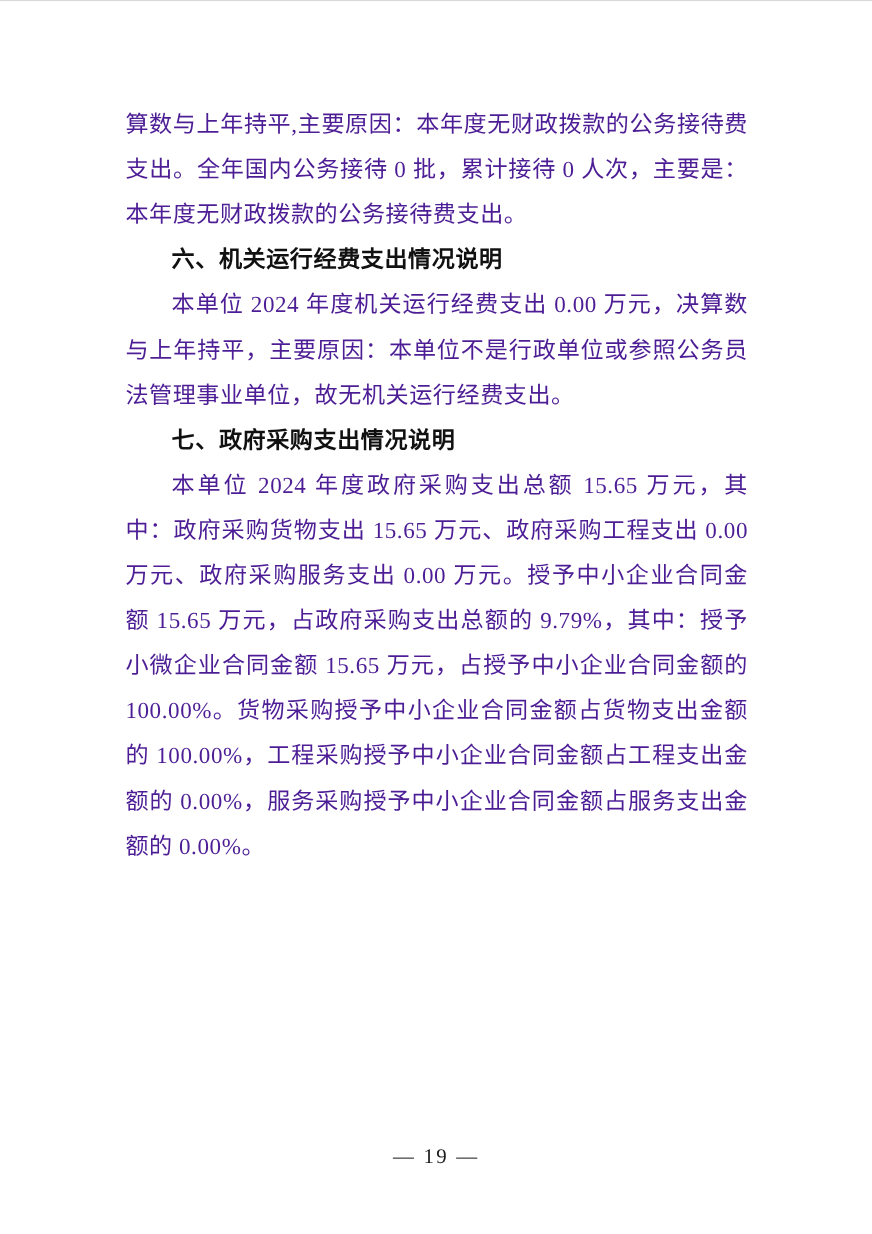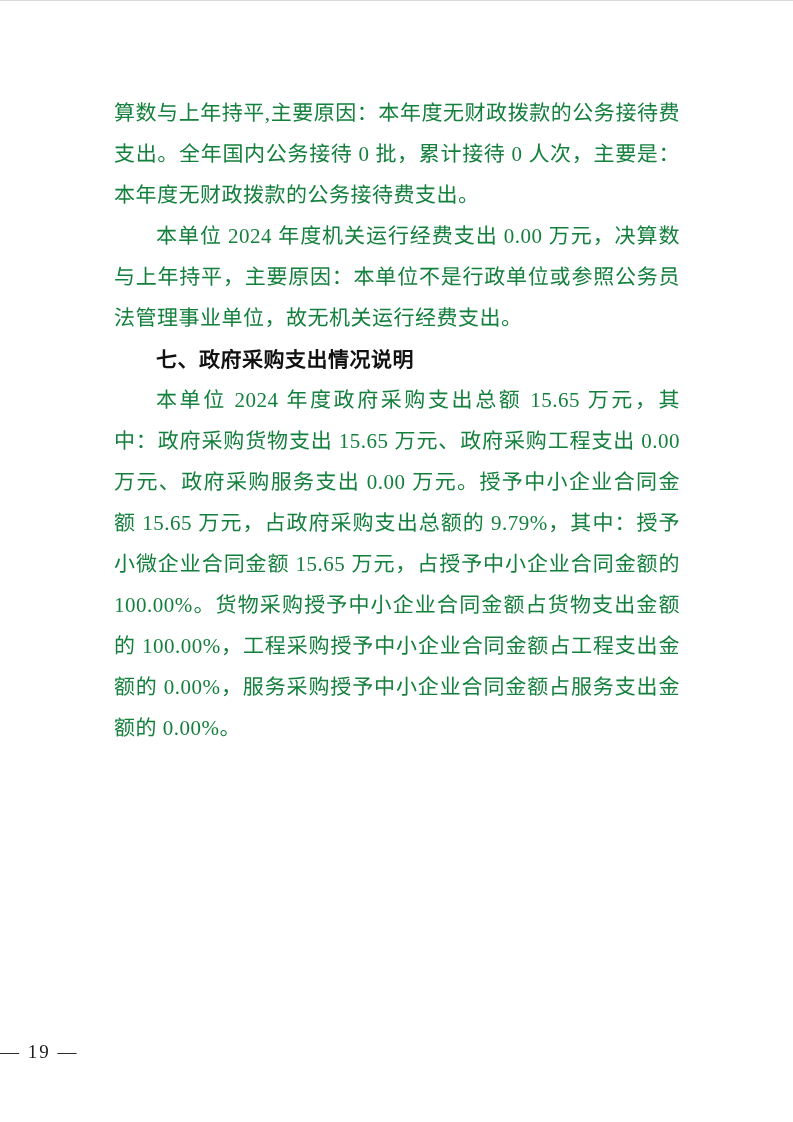--- a/index.html
+++ b/index.html
@@ -23,57 +23,59 @@
     width: 566px;
   }
   .para {
     margin: 0;
     font-family: "Liberation Serif", "DejaVu Serif", serif;
     font-size: 21px;
     line-height: 41px;
     text-align: justify;
     text-justify: inter-character;
     text-indent: 2em;
-    color: #15803d;
+    color: #4c1d95;
     letter-spacing: 0.5px;
   }
   .para.no-indent {
     text-indent: 0;
   }
   .heading {
     margin: 0;
     font-family: "Liberation Sans", "DejaVu Sans", sans-serif;
     font-size: 21px;
     font-weight: 700;
     line-height: 41px;
     text-indent: 2em;
     color: #111111;
     letter-spacing: 0.5px;
   }
   .footer {
     position: absolute;
     left: 0;
     top: 1040px;
     width: 793px;
+    text-align: center;
   }
   .footer .page-number {
     font-family: "Liberation Serif", "DejaVu Serif", serif;
     font-size: 19px;
     color: #1c1c1c;
     letter-spacing: 2px;
   }
 </style>
 </head>
 <body>
 
 <div class="page">
   <div class="content">
 
     <p class="para no-indent">算数与上年持平,主要原因：本年度无财政拨款的公务接待费支出。全年国内公务接待 0 批，累计接待 0 人次，主要是：本年度无财政拨款的公务接待费支出。</p>
 
+    <h2 class="heading">六、机关运行经费支出情况说明</h2>
 
     <p class="para">本单位 2024 年度机关运行经费支出 0.00 万元，决算数与上年持平，主要原因：本单位不是行政单位或参照公务员法管理事业单位，故无机关运行经费支出。</p>
 
     <h2 class="heading">七、政府采购支出情况说明</h2>
 
     <p class="para">本单位 2024 年度政府采购支出总额 15.65 万元，其中：政府采购货物支出 15.65 万元、政府采购工程支出 0.00 万元、政府采购服务支出 0.00 万元。授予中小企业合同金额 15.65 万元，占政府采购支出总额的 9.79%，其中：授予小微企业合同金额 15.65 万元，占授予中小企业合同金额的 100.00%。货物采购授予中小企业合同金额占货物支出金额的 100.00%，工程采购授予中小企业合同金额占工程支出金额的 0.00%，服务采购授予中小企业合同金额占服务支出金额的 0.00%。</p>
 
 
 
   </div>

